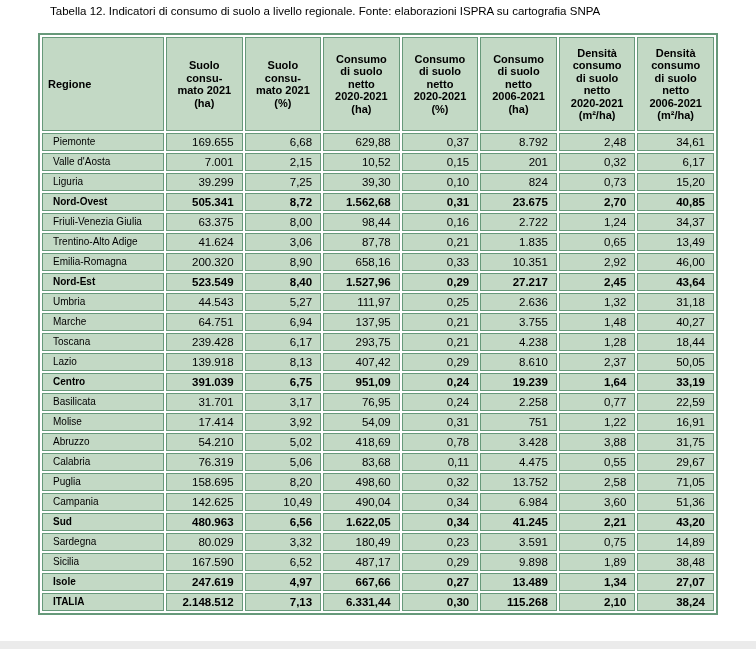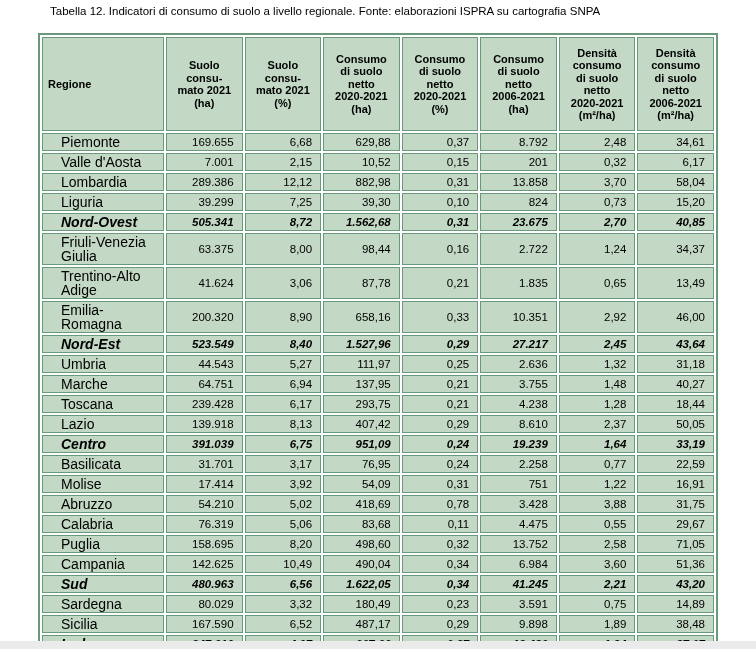--- a/index.html
+++ b/index.html
@@ -59,29 +59,29 @@
     margin-left:16px;
   }
   tbody td{
     height:15px;
     line-height:14px;
     padding:1px 2px;
     vertical-align:middle;
   }
   tbody td.region{
     text-align:left;
-    padding-left:18px;
-    font-size:14px;
+    padding-left:10px;
+    font-size:10px;
   }
   tbody td.num{
     text-align:right;
     padding-right:8px;
     font-size:11.5px;
   }
-  tr.subtotal td{font-weight:bold;font-style:italic;}
+  tr.subtotal td{font-weight:bold;}
   tr.total td{font-weight:bold;}
   .bottom-strip{
     position:absolute;
     left:0;right:0;bottom:0;
     height:8px;
     background:var(--bottom-strip);
   }
 </style>
 </head>
 <body>
@@ -154,30 +154,20 @@
         <td class="region">Valle d'Aosta</td>
         <td class="num">7.001</td>
         <td class="num">2,15</td>
         <td class="num">10,52</td>
         <td class="num">0,15</td>
         <td class="num">201</td>
         <td class="num">0,32</td>
         <td class="num">6,17</td>
       </tr>
       <tr class="normal">
-        <td class="region">Lombardia</td>
-        <td class="num">289.386</td>
-        <td class="num">12,12</td>
-        <td class="num">882,98</td>
-        <td class="num">0,31</td>
-        <td class="num">13.858</td>
-        <td class="num">3,70</td>
-        <td class="num">58,04</td>
-      </tr>
-      <tr class="normal">
         <td class="region">Liguria</td>
         <td class="num">39.299</td>
         <td class="num">7,25</td>
         <td class="num">39,30</td>
         <td class="num">0,10</td>
         <td class="num">824</td>
         <td class="num">0,73</td>
         <td class="num">15,20</td>
       </tr>
       <tr class="subtotal">

